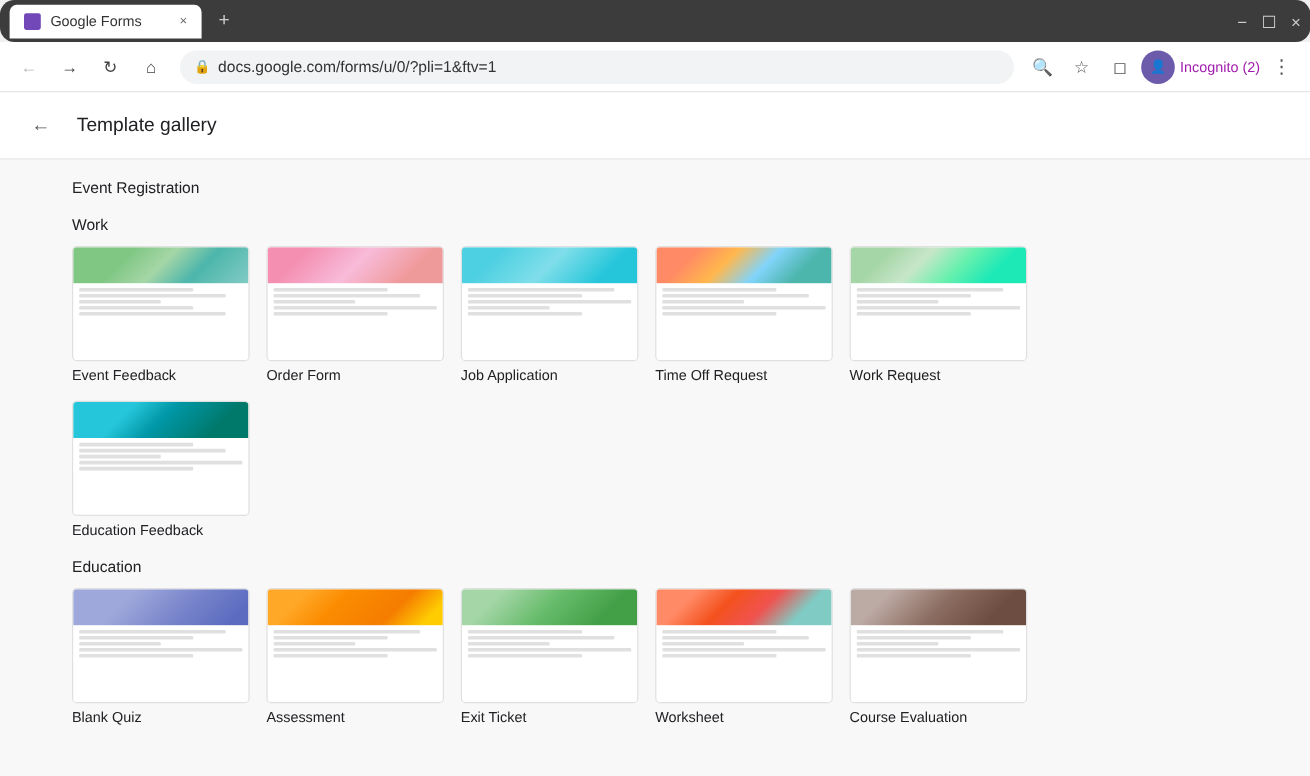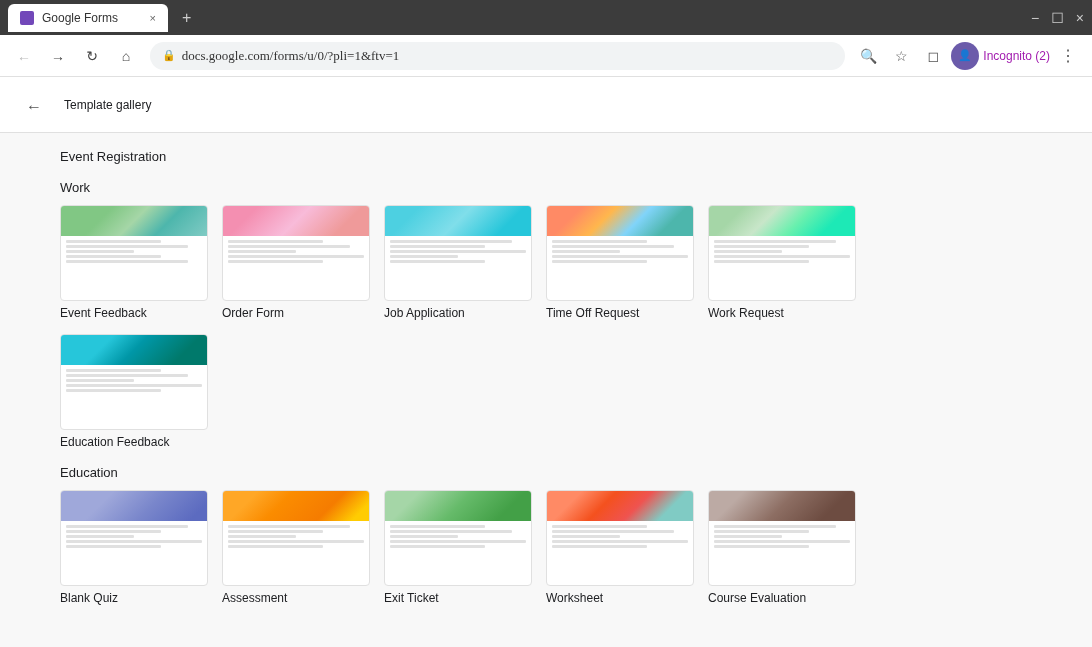--- a/index.html
+++ b/index.html
@@ -6,20 +6,21 @@
     body { font-family: Arial, sans-serif; background: #f0f0f0; width: 1092px; height: 647px; overflow: hidden; }
 
     
     .browser-chrome {
       background: #3c3c3c;
       height: 35px;
       display: flex;
       align-items: center;
       padding: 4px 8px;
       gap: 8px;
+      border-radius: 12px;
     }
     .browser-tab {
       background: #fff;
       border-radius: 6px 6px 0 0;
       padding: 6px 12px;
       font-size: 12px;
       color: #333;
       display: flex;
       align-items: center;
       gap: 8px;
@@ -86,21 +87,21 @@
       background: #f1f3f4;
       display: flex;
       align-items: center;
       padding: 0 12px;
       gap: 6px;
       font-size: 12px;
       color: #333;
       margin: 0 4px;
     }
     .lock-icon { color: #555; font-size: 11px; }
-    .address-text { font-size: 13px; font-family: Liberation Serif, serif; }
+    .address-text { font-size: 13px; }
     .nav-actions {
       display: flex;
       gap: 4px;
       align-items: center;
     }
     .nav-action-btn {
       width: 28px;
       height: 28px;
       border-radius: 50%;
       display: flex;
@@ -148,21 +149,21 @@
       width: 36px;
       height: 36px;
       border-radius: 50%;
       display: flex;
       align-items: center;
       justify-content: center;
       cursor: pointer;
       color: #555;
     }
     .page-title {
-      font-size: 12px;
+      font-size: 16px;
       color: #202124;
     }
 
     
     .main-content {
       background: #f8f8f8;
       height: calc(647px - 35px - 42px - 56px);
       overflow-y: auto;
       padding: 0 60px 20px 60px;
     }

